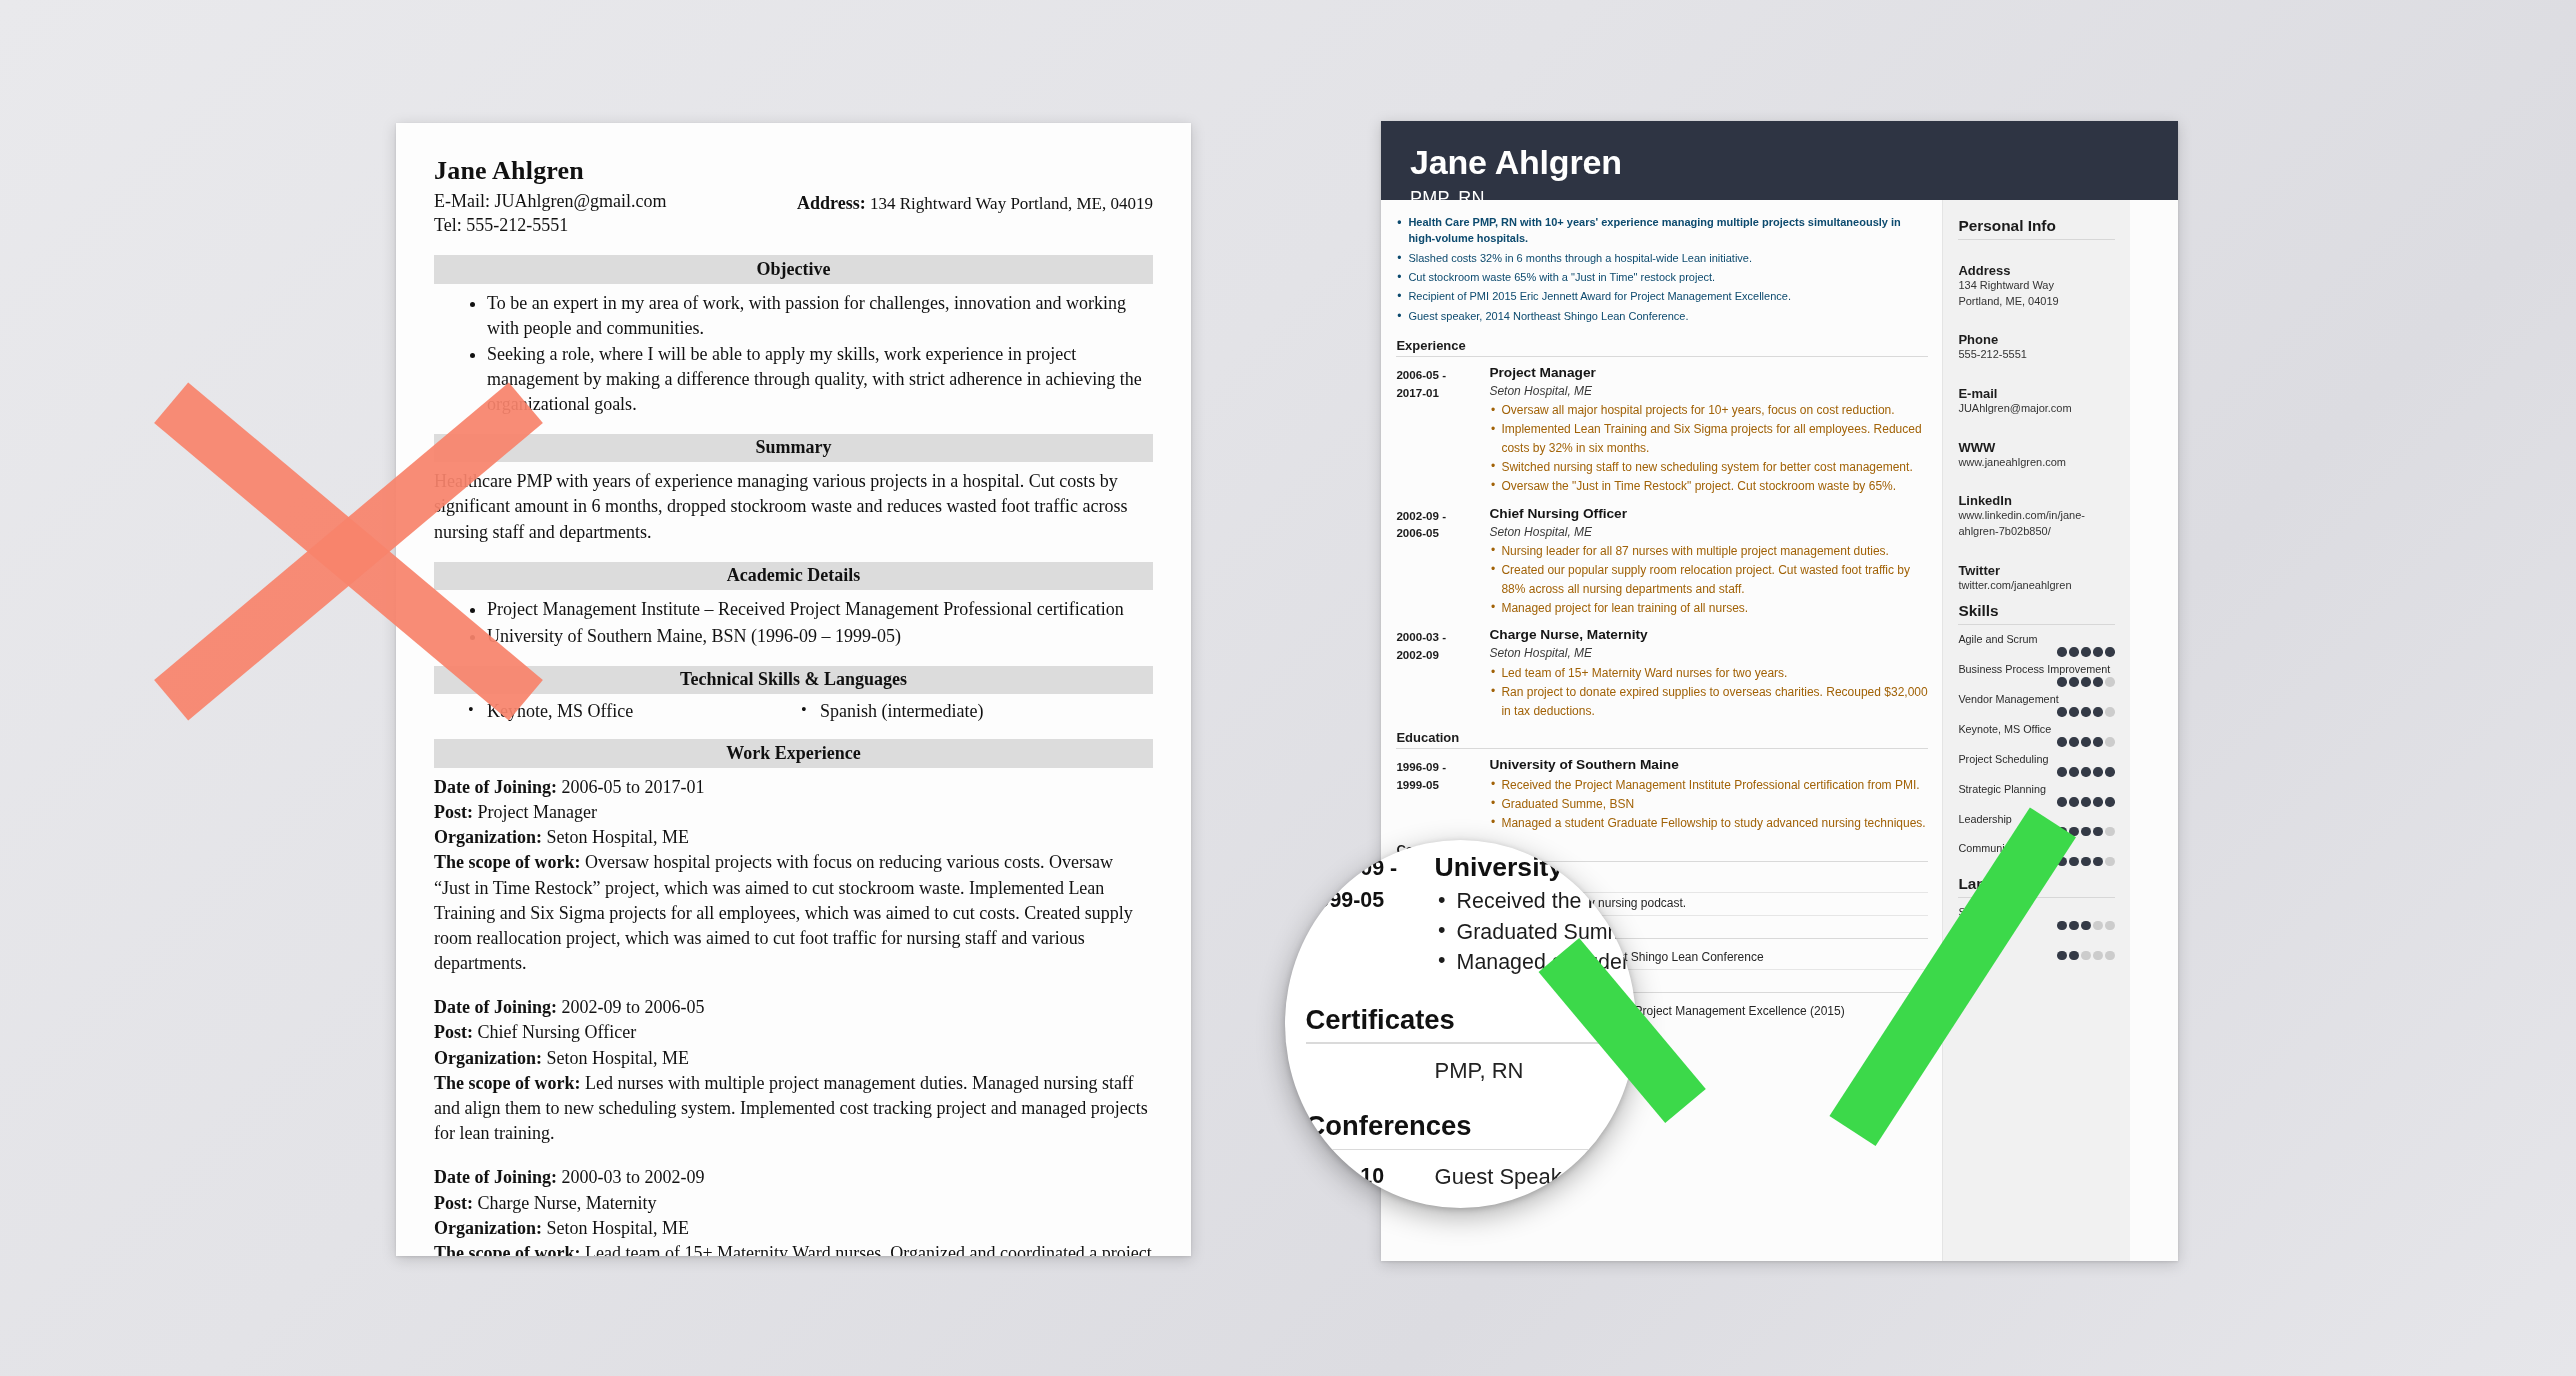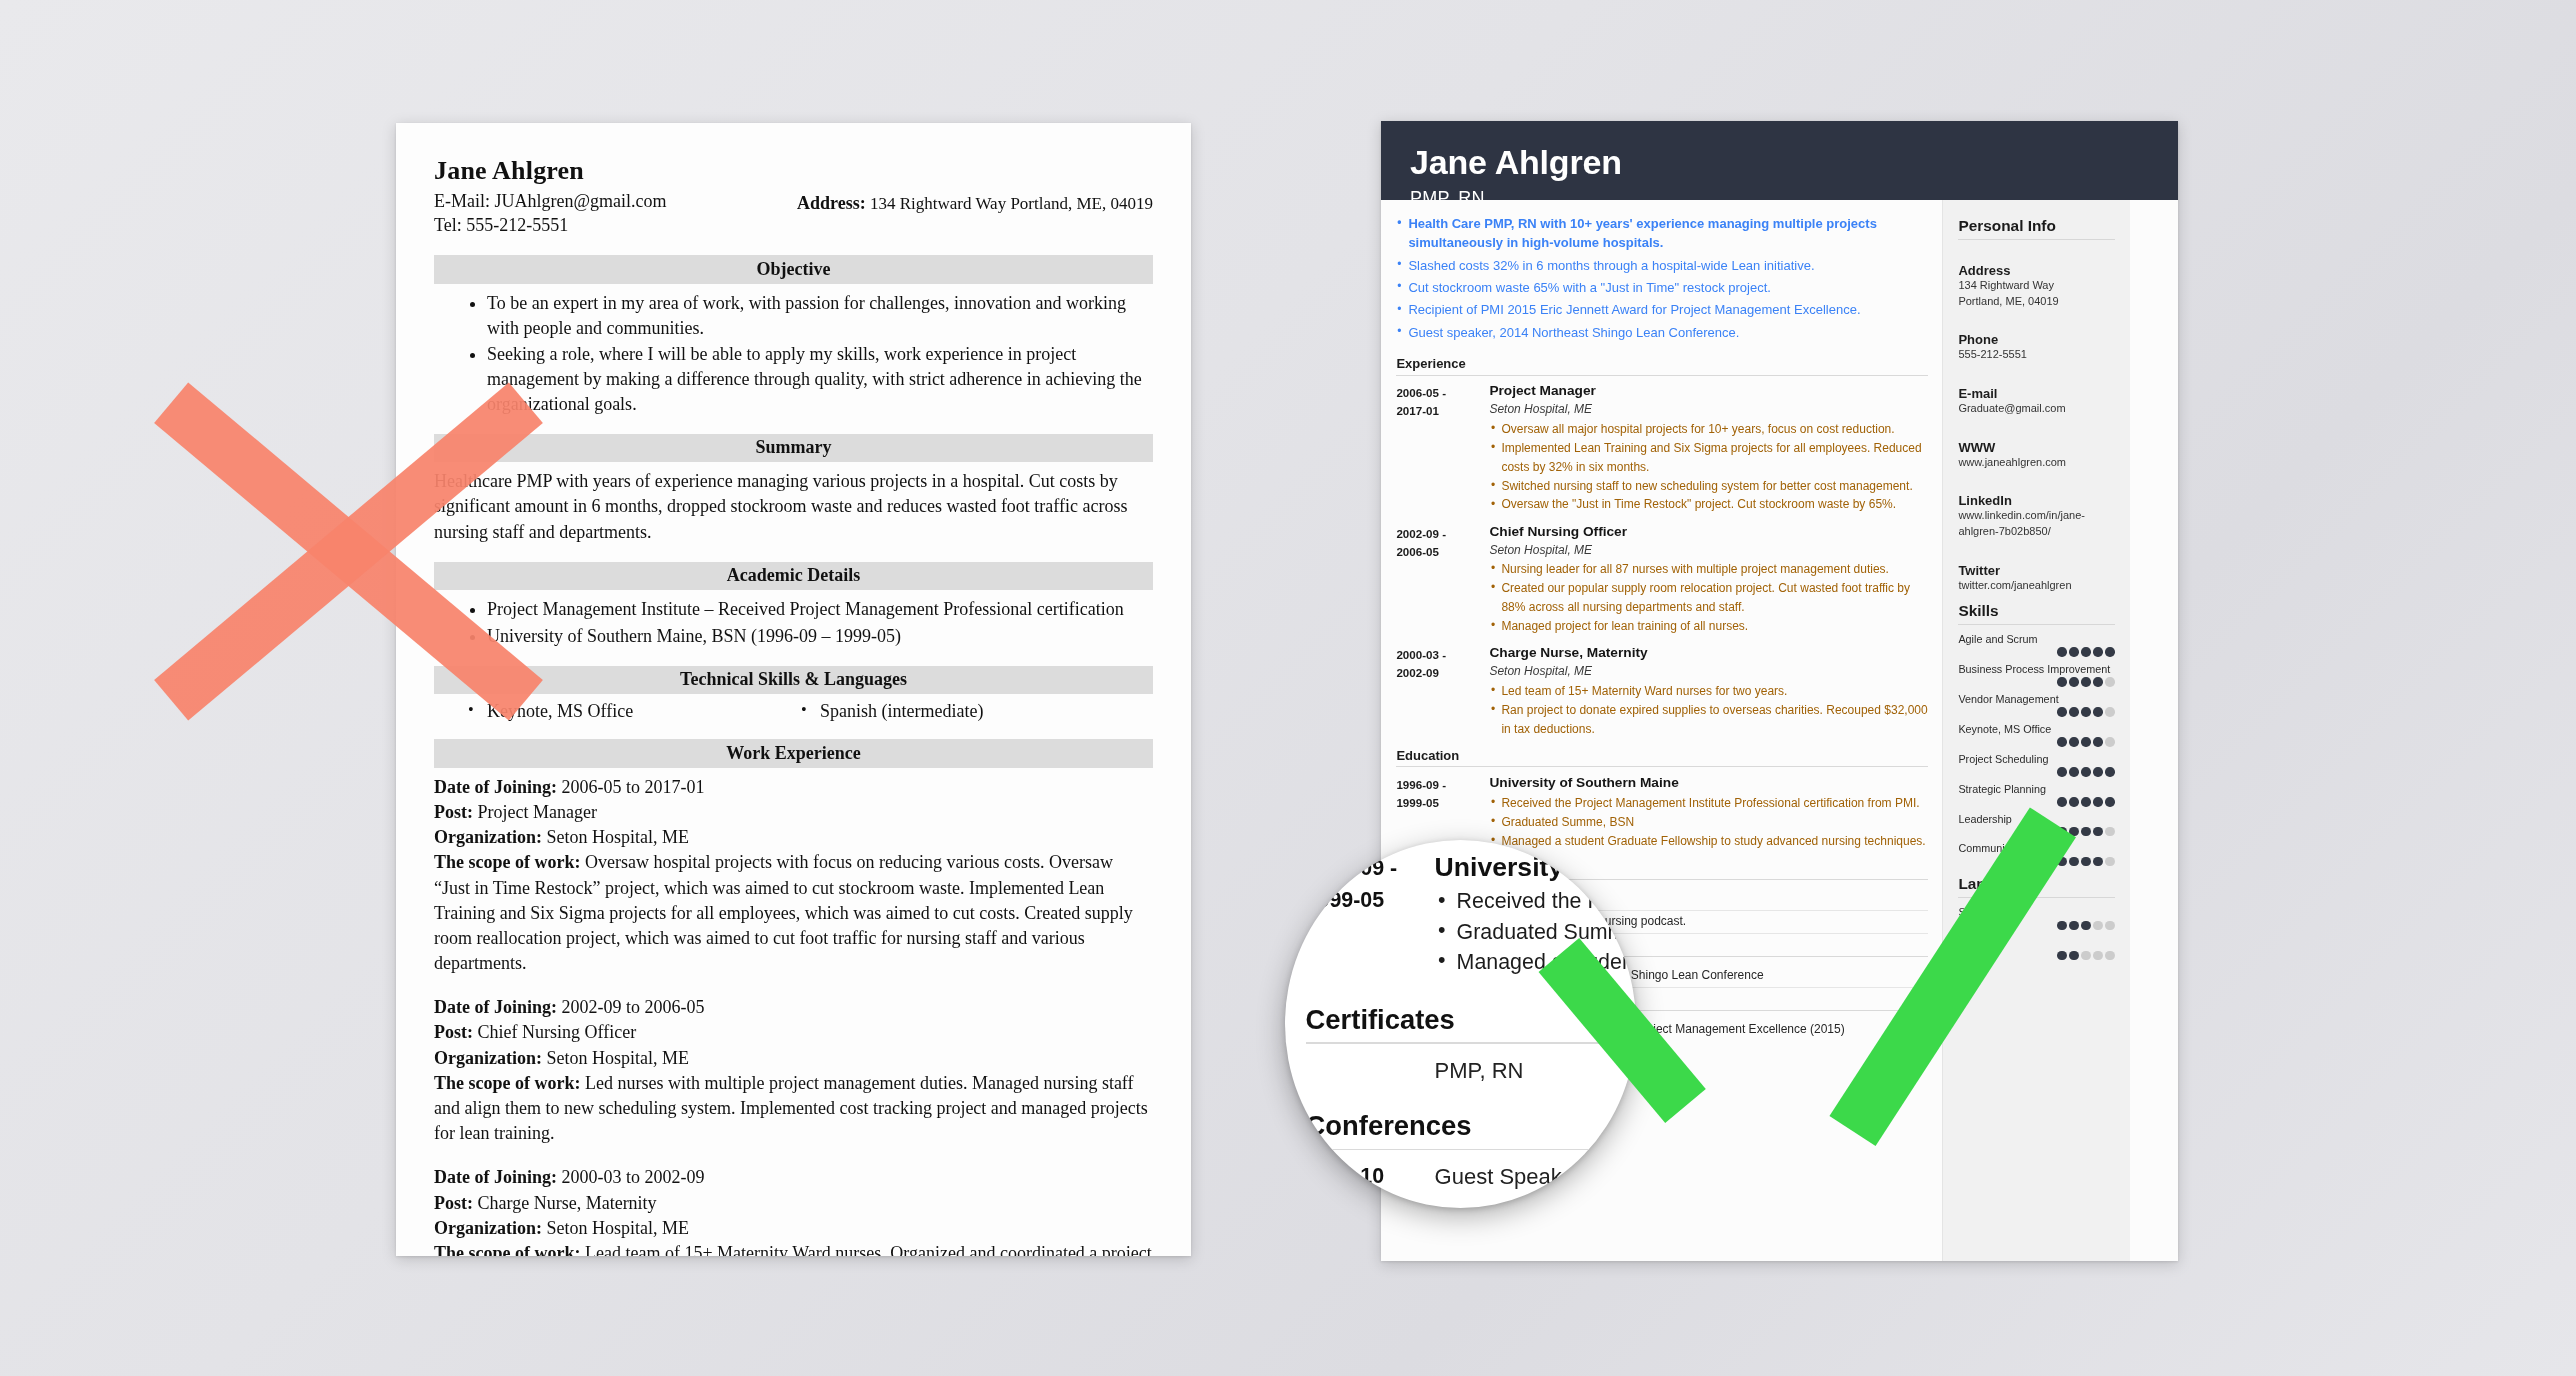--- a/index.html
+++ b/index.html
@@ -52,21 +52,21 @@
   }
   .good-header h1{margin:0;font-size:34px;font-weight:bold;letter-spacing:-0.2px;line-height:1;}
   .good-header .sub{margin-top:8.6px;font-size:18px;font-weight:400;letter-spacing:0.3px;}
   .good-body{display:flex;height:calc(100% - 79px);}
   .good-main{width:561px;box-sizing:border-box;padding:13.7px 13.7px 0 15.4px;background:#fcfcfc;}
   .good-side{width:188px;box-sizing:border-box;padding:15.4px 15.4px 0 15.4px;background:#f1f1f1;
              border-left:0.9px solid #e4e4e4;}
 
   .g-summary{list-style:none;margin:0 0 13.7px 0;padding:0;}
   .g-summary li{
-    font-size:13px;line-height:1.52;position:relative;padding-left:12px;margin-bottom:2.6px;color:#3b82f6;
+    font-size:11px;line-height:1.52;position:relative;padding-left:12px;margin-bottom:2.6px;color:#0c4a6e;
   }
   .g-summary li::before{content:"•";position:absolute;left:0.9px;top:-0.9px;font-size:12px;}
   .g-summary li.lead{font-weight:bold;}
 
   .g-sec-title{font-size:13px;font-weight:bold;margin:3.4px 0 3.4px 0;color:#1b1b1b;}
   .g-sec-rule{height:0.9px;background:#d9d9d9;margin:0 0 7.7px 0;}
 
   .g-entry{display:flex;margin-bottom:9.4px;}
   .g-dates{width:93px;flex:0 0 93px;font-size:11.6px;font-weight:bold;line-height:1.55;color:#1b1b1b;padding-top:0.9px;}
   .g-entry-body{flex:1;}
@@ -308,21 +308,21 @@
         <div class="s-rule"></div>
 
         <div class="s-label">Address</div>
         <div class="s-value" style="white-space:pre-line">134 Rightward Way
 Portland, ME, 04019</div>
 
         <div class="s-label">Phone</div>
         <div class="s-value">555-212-5551</div>
 
         <div class="s-label">E-mail</div>
-        <div class="s-value">Graduate@gmail.com</div>
+        <div class="s-value">JUAhlgren@major.com</div>
 
         <div class="s-label">WWW</div>
         <div class="s-value">www.janeahlgren.com</div>
 
         <div class="s-label">LinkedIn</div>
         <div class="s-value">www.linkedin.com/in/jane-ahlgren-7b02b850/</div>
 
         <div class="s-label">Twitter</div>
         <div class="s-value">twitter.com/janeahlgren</div>
 

